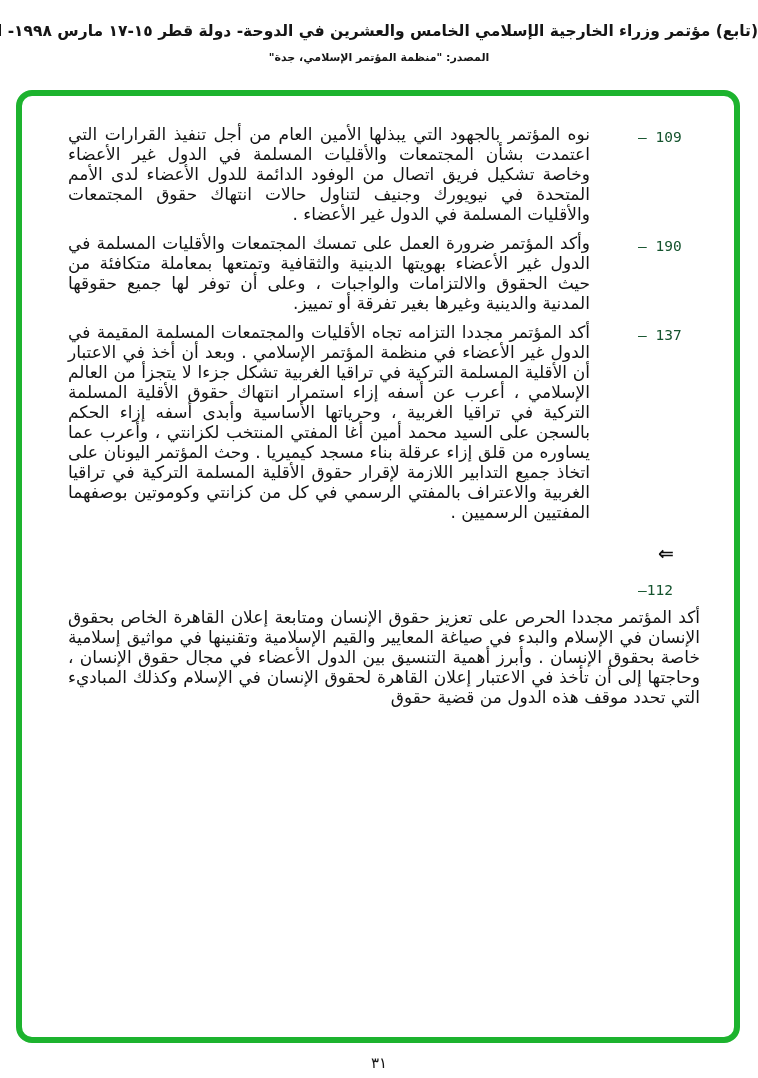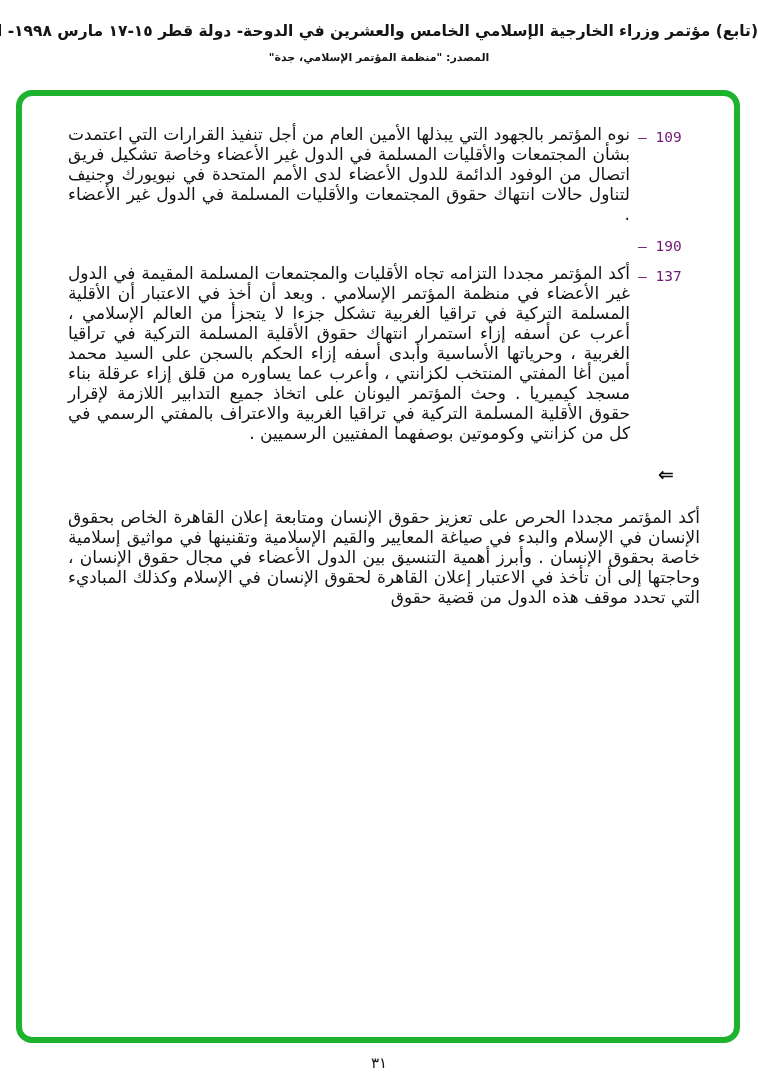--- a/index.html
+++ b/index.html
@@ -40,23 +40,24 @@
   }
 
   
   .para { display:flex; gap:8px; margin-bottom:9px; }
   .para-num {
     flex:0 0 62px;
     direction:ltr;
     text-align:left;
     font-family:"DejaVu Sans Mono", monospace;
     font-size:14.5px;
-    color:#701a75;
+    color:#14532d;
     padding-top:5px;
     white-space:nowrap;
+    margin-left:40px;
   }
   .para-text {
     flex:1;
     font-size:17px;
     line-height:20px;
     text-align:justify;
     color:#141414;
   }
 
   
@@ -92,32 +93,34 @@
 
   <div class="doc-box">
 
     <div class="para">
       <div class="para-num">– 109</div>
       <div class="para-text">نوه المؤتمر بالجهود التي يبذلها الأمين العام من أجل تنفيذ القرارات التي اعتمدت بشأن المجتمعات والأقليات المسلمة في الدول غير الأعضاء وخاصة تشكيل فريق اتصال من الوفود الدائمة للدول الأعضاء لدى الأمم المتحدة في نيويورك وجنيف لتناول حالات انتهاك حقوق المجتمعات والأقليات المسلمة في الدول غير الأعضاء .</div>
     </div>
 
     <div class="para">
       <div class="para-num">– 190</div>
+      <div class="para-text">وأكد المؤتمر ضرورة العمل على تمسك المجتمعات والأقليات المسلمة في الدول غير الأعضاء بهويتها الدينية والثقافية وتمتعها بمعاملة متكافئة من حيث الحقوق والالتزامات والواجبات ، وعلى أن توفر لها جميع حقوقها المدنية والدينية وغيرها بغير تفرقة أو تمييز.</div>
     </div>
 
     <div class="para">
       <div class="para-num">– 137</div>
       <div class="para-text">أكد المؤتمر مجددا التزامه تجاه الأقليات والمجتمعات المسلمة المقيمة في الدول غير الأعضاء في منظمة المؤتمر الإسلامي . وبعد أن أخذ في الاعتبار أن الأقلية المسلمة التركية في تراقيا الغربية تشكل جزءا لا يتجزأ من العالم الإسلامي ، أعرب عن أسفه إزاء استمرار انتهاك حقوق الأقلية المسلمة التركية في تراقيا الغربية ، وحرياتها الأساسية وأبدى أسفه إزاء الحكم بالسجن على السيد محمد أمين أغا المفتي المنتخب لكزانتي ، وأعرب عما يساوره من قلق إزاء عرقلة بناء مسجد كيميريا . وحث المؤتمر اليونان على اتخاذ جميع التدابير اللازمة لإقرار حقوق الأقلية المسلمة التركية في تراقيا الغربية والاعتراف بالمفتي الرسمي في كل من كزانتي وكوموتين بوصفهما المفتيين الرسميين .</div>
     </div>
 
     <div class="section-heading">
       <span class="arrow-glyph">⇐</span>
     </div>
 
     <div class="para">
+      <div class="para-num">–112</div>
     </div>
 
     <div class="para">
       <div class="para-text">أكد المؤتمر مجددا الحرص على تعزيز حقوق الإنسان ومتابعة إعلان القاهرة الخاص بحقوق الإنسان في الإسلام والبدء في صياغة المعايير والقيم الإسلامية وتقنينها في مواثيق إسلامية خاصة بحقوق الإنسان . وأبرز أهمية التنسيق بين الدول الأعضاء في مجال حقوق الإنسان ، وحاجتها إلى أن تأخذ في الاعتبار إعلان القاهرة لحقوق الإنسان في الإسلام وكذلك المباديء التي تحدد موقف هذه الدول من قضية حقوق</div>
     </div>
 
   </div>
 
   <div class="page-footer">
     <div class="page-number">٣١</div>

